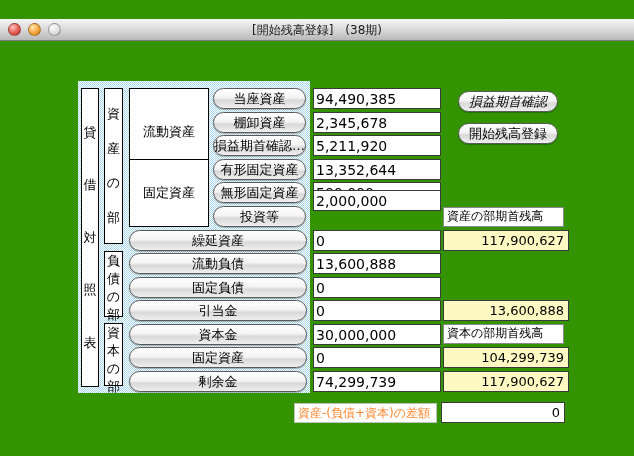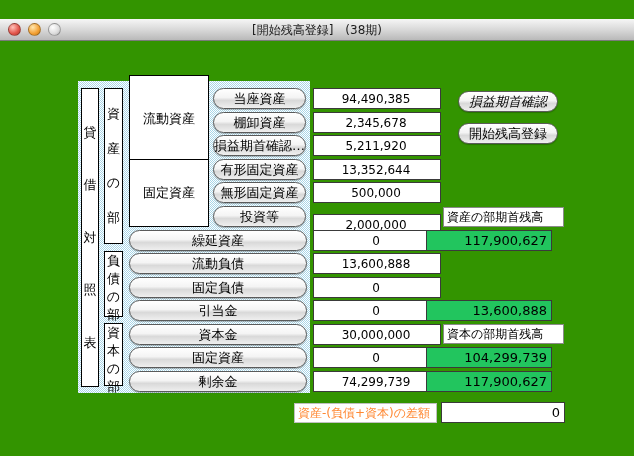--- a/index.html
+++ b/index.html
@@ -55,33 +55,33 @@
     font-family:"DejaVu Sans", sans-serif; cursor:pointer; padding:0;
   }
   .pill.small { left:213px; width:93px; }
   .pill.long  { left:129px; width:178px; }
   .pill.side  { left:458px; width:100px; }
 
   
   .field {
     position:absolute; left:313px; width:128px; height:21px;
     background:#fff; border:1px solid #3a3a3a;
-    font-size:12px; text-align:center; padding:0 4px 0 2px; color:#000;
+    font-size:14px; text-align:left; padding:0 4px 0 2px; color:#000;
     font-family:"DejaVu Sans", sans-serif;
   }
   
   .sidelabel {
     position:absolute; left:443px; width:121px; height:20px;
     background:#fff; border:1px solid #8a8a8a;
     font-size:12px; line-height:18px; padding-left:3px; color:#000;
-    white-space:nowrap; overflow:hidden;
+    white-space:nowrap; overflow:hidden;font-family:Liberation Mono, monospace;
   }
   .sidevalue {
-    position:absolute; left:426px; width:126px; height:21px;
-    background:#22c55e; border:1px solid #3a3a3a;
+    position:absolute; left:443px; width:126px; height:21px;
+    background:#fef9c3; border:1px solid #3a3a3a;
     font-size:13px; line-height:19px; text-align:right; padding-right:4px; color:#000;
   }
   
   .difflabel {
     position:absolute; left:294px; top:403px; width:143px; height:20px;
     background:#fff; border:1px solid #c0c0c0;
     font-size:12px; line-height:18px; padding-left:3px; color:#ff8833;
     white-space:nowrap; overflow:hidden;
   }
   .difffield {
@@ -125,21 +125,21 @@
     <span>の</span>
     <span>部</span>
   </div>
   <div class="vbox" style="left:104px; top:323px; width:19px; height:63px;">
     <span>資</span>
     <span>本</span>
     <span>の</span>
     <span>部</span>
   </div>
 
-  <div class="catbox" style="left:129px; top:75px; width:80px; height:88px;">流動資産</div>
+  <div class="catbox" style="left:129px; top:88px; width:80px; height:88px;">流動資産</div>
   <div class="catbox" style="left:129px; top:159px; width:80px; height:68px;">固定資産</div>
 
   <button class="pill small" style="top:88px;">当座資産</button>
   <button class="pill small" style="top:112px;">棚卸資産</button>
   <button class="pill small" style="top:135px;">損益期首確認…</button>
   <button class="pill small" style="top:159px;">有形固定資産</button>
   <button class="pill small" style="top:182px;">無形固定資産</button>
   <button class="pill small" style="top:206px;">投資等</button>
   <button class="pill long" style="top:230px;">繰延資産</button>
   <button class="pill long" style="top:253px;">流動負債</button>
@@ -147,21 +147,21 @@
   <button class="pill long" style="top:300px;">引当金</button>
   <button class="pill long" style="top:324px;">資本金</button>
   <button class="pill long" style="top:347px;">固定資産</button>
   <button class="pill long" style="top:371px;">剰余金</button>
 
   <input class="field" style="top: 88px;" value="94,490,385">
   <input class="field" style="top: 112px;" value="2,345,678">
   <input class="field" style="top: 135px;" value="5,211,920">
   <input class="field" style="top: 159px;" value="13,352,644">
   <input class="field" style="top: 182px;" value="500,000">
-  <input class="field" style="top: 214px;" value="2,000,000">
+  <input class="field" style="top: 190px;" value="2,000,000">
   <input class="field" style="top: 230px;" value="0">
   <input class="field" style="top: 253px;" value="13,600,888">
   <input class="field" style="top: 277px;" value="0">
   <input class="field" style="top: 300px;" value="0">
   <input class="field" style="top: 324px;" value="30,000,000">
   <input class="field" style="top: 347px;" value="0">
   <input class="field" style="top: 371px;" value="74,299,739">
 
   <button class="pill side" style="top:91px;font-style:italic;">損益期首確認</button>
   <button class="pill side" style="top:123px;">開始残高登録</button>

